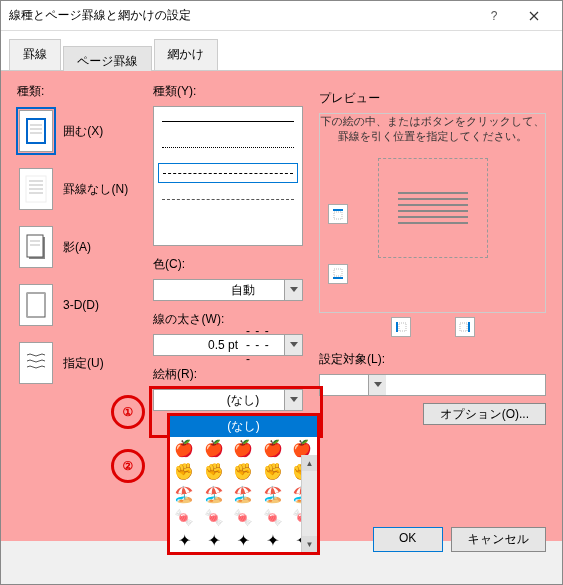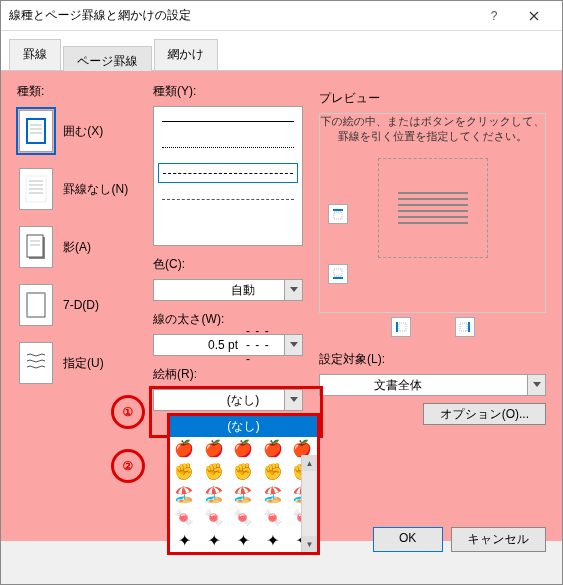--- a/index.html
+++ b/index.html
@@ -116,21 +116,21 @@
           <span>影(A)</span>
         </div>
         <div class="setting-item">
           <div class="setting-icon">
             <svg width="22" height="28">
                 <rect x="2" y="2" width="18" height="24" fill="#fff" stroke="#555"></rect>
                 <line x1="2" y1="2" x2="20" y2="2" stroke="#aaa" stroke-width="2"></line>
                 <line x1="2" y1="2" x2="2" y2="26" stroke="#aaa" stroke-width="2"></line>
               </svg>
           </div>
-          <span>7-D(D)</span>
+          <span>3-D(D)</span>
         </div>
         <div class="setting-item">
           <div class="setting-icon">
             <svg width="22" height="28">
                 <path d="M2 6 Q5 4 8 6 T14 6 T20 6" stroke="#555" fill="none"></path>
                 <path d="M2 12 Q5 10 8 12 T14 12 T20 12" stroke="#555" fill="none"></path>
                 <path d="M2 18 Q5 16 8 18 T14 18 T20 18" stroke="#555" fill="none"></path>
               </svg>
           </div>
           <span>指定(U)</span>
@@ -234,21 +234,20 @@
         <div class="pv-btn" style="position:static">
             <svg width="12" height="12">
               <rect x="1" y="2" width="7" height="8" fill="none" stroke="#bbb" stroke-dasharray="1"></rect>
               <line x1="10" y1="1" x2="10" y2="11" stroke="#0078d4" stroke-width="2"></line>
             </svg>
           </div>
       </div>
 
       <div class="label">設定対象(L):</div>
       <div class="combo apply-combo">
-        <div class="val" style="text-align:left">文書全体</div>
         <div class="arrow">
           <svg width="8" height="6">
               <path d="M0 0 L4 5 L8 0" fill="#555"></path>
             </svg>
         </div>
       </div>
       <div style="text-align:right;margin-top:10px">
         <span class="btn-std">オプション(O)...</span>
       </div>
     </div>

